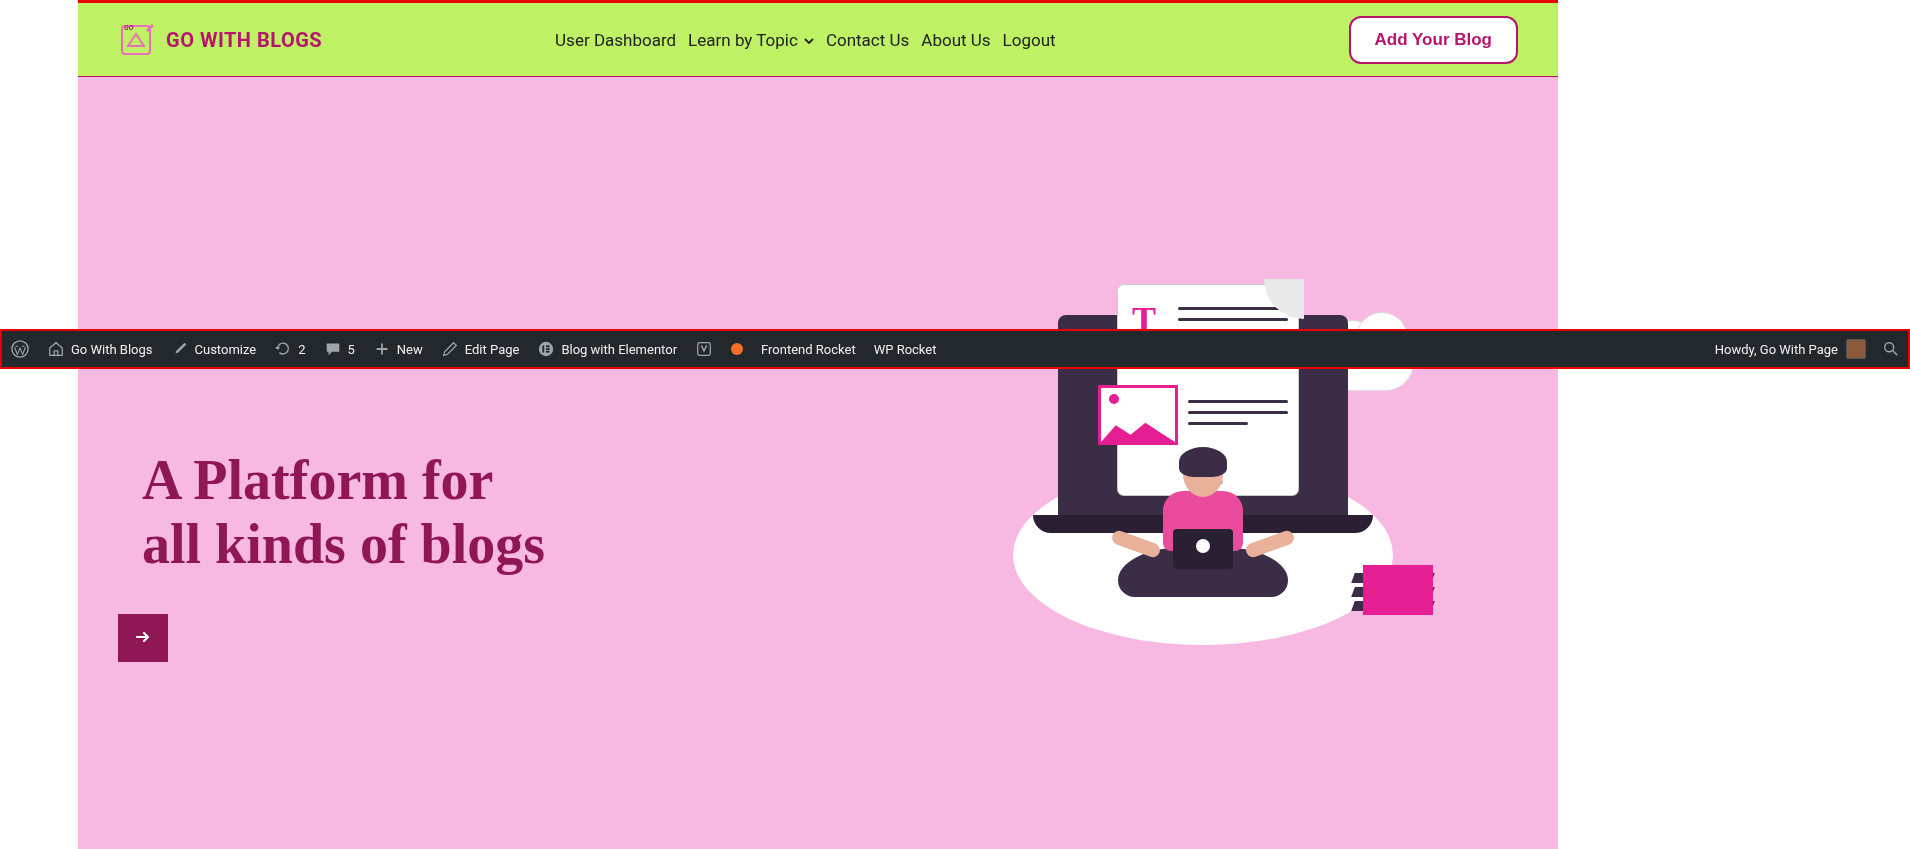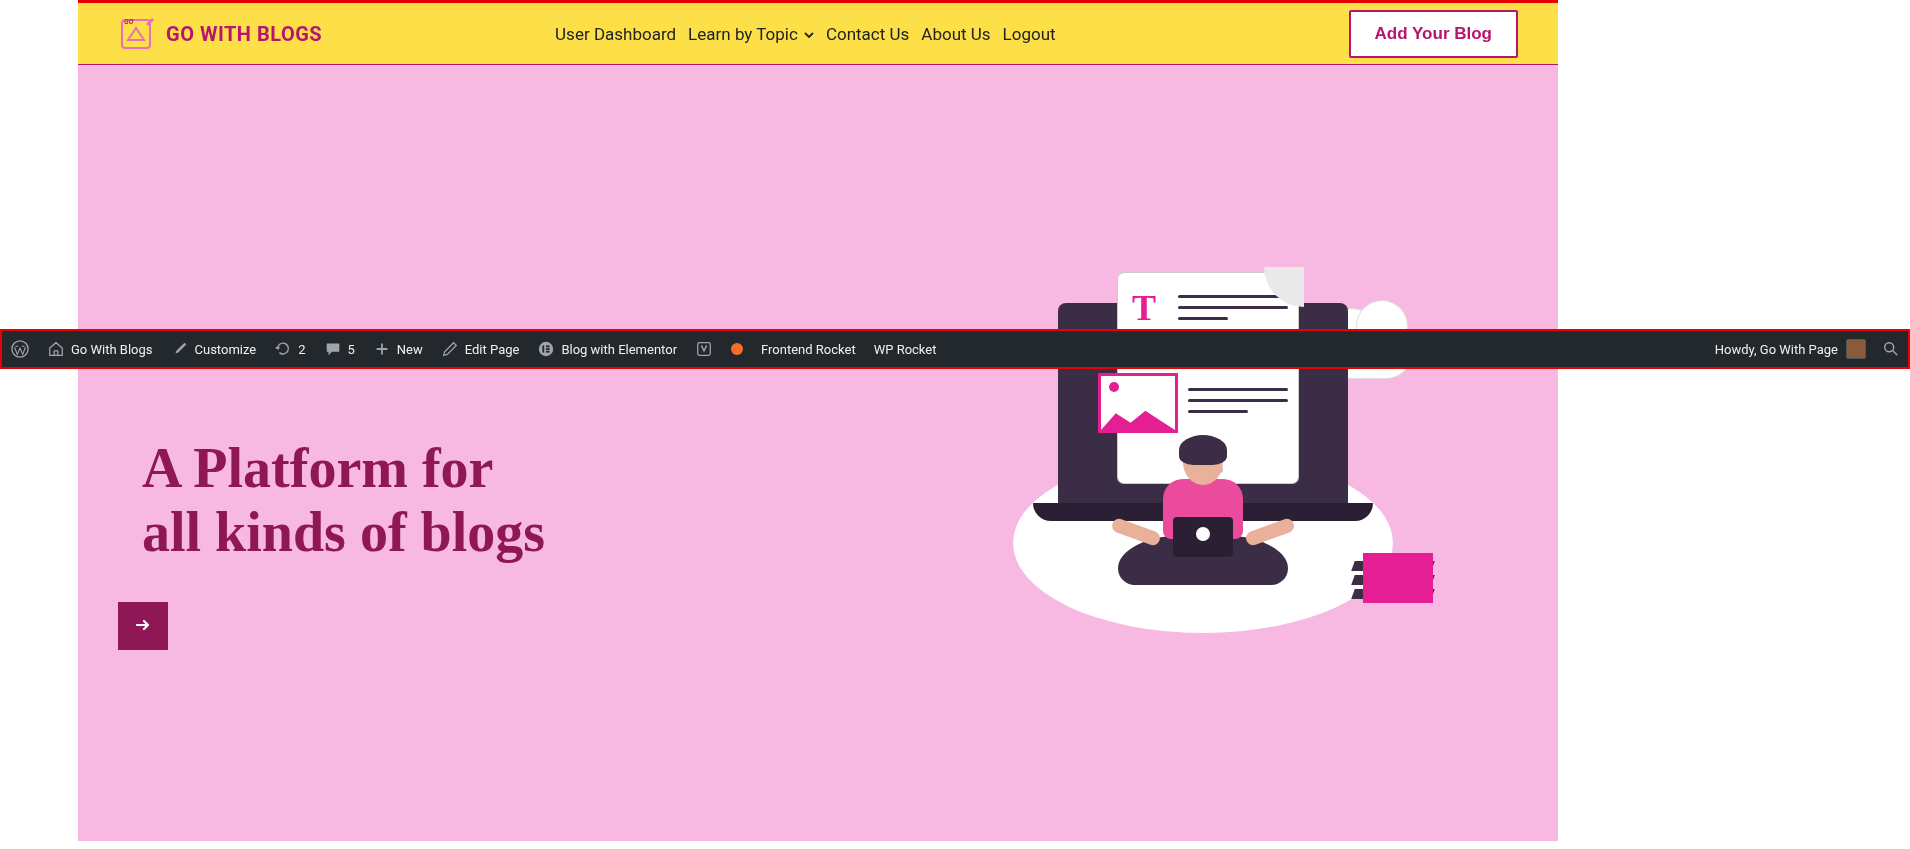--- a/index.html
+++ b/index.html
@@ -2,29 +2,29 @@
 <html><head>
 <meta charset="utf-8">
 <style>
 * { margin: 0; padding: 0; box-sizing: border-box; }
 body { font-family: -apple-system, BlinkMacSystemFont, "Segoe UI", Roboto, Helvetica, Arial, sans-serif; background: #fff; width: 1910px; height: 849px; overflow: hidden; position: relative; }
 
 
 .outer-frame { position: absolute; left: 78px; top: 0; width: 1480px; height: 849px; border-top: 3px solid #e90000; }
 
 
-.header { height: 62px; display: flex; align-items: center; padding: 0 40px; background: #fde047; border-bottom: 1px solid #b7146d; }
+.header { height: 74px; display: flex; align-items: center; padding: 0 40px; background: #bef264; border-bottom: 1px solid #b7146d; }
 .logo { display: flex; align-items: center; gap: 8px; }
 .logo-icon { width: 40px; height: 40px; position: relative; }
 .logo-icon svg { width: 100%; height: 100%; }
 .logo-text { font-size: 20px; font-weight: 700; color: #b7146d; letter-spacing: 0.5px; }
 .nav { display: flex; gap: 12px; margin-left: auto; margin-right: auto; align-items: center; }
 .nav-item { font-size: 17px; color: #222; cursor: pointer; display: flex; align-items: center; gap: 6px; }
 .caret-down { width: 10px; height: 10px; }
-.header-cta { border: 2px solid #b7146d; color: #b7146d; background: #fff; font-size: 17px; font-weight: 600; padding: 12px 24px; border-radius: 2px; cursor: pointer; margin-left: 60px; }
+.header-cta { border: 2px solid #b7146d; color: #b7146d; background: #fff; font-size: 17px; font-weight: 600; padding: 12px 24px; border-radius: 12px; cursor: pointer; margin-left: 60px; }
 
 
 .hero { background: #f7b8e1; width: 100%; height: calc(100% - 70px); position: relative; overflow: hidden; padding: 60px 40px 0 40px; }
 .hero-inner { display: flex; justify-content: space-between; align-items: center; height: 100%; }
 .hero-left { flex: 0 0 55%; padding-top: 120px; }
 .hero-title { font-family: Georgia, "Times New Roman", serif; font-size: 56px; line-height: 1.15; font-weight: 700; color: #8f1756; margin-left: 24px; }
 .search-row { margin-top: 38px; display: flex; width: 500px; height: 48px; }
 .search-input { flex: 1; border: none; padding: 0 16px; font-size: 16px; color: #555; outline: none; background: #fff; }
 .search-input::placeholder { color: #888; }
 .search-btn { width: 50px; background: #8f1756; border: none; cursor: pointer; display: flex; align-items: center; justify-content: center; }

